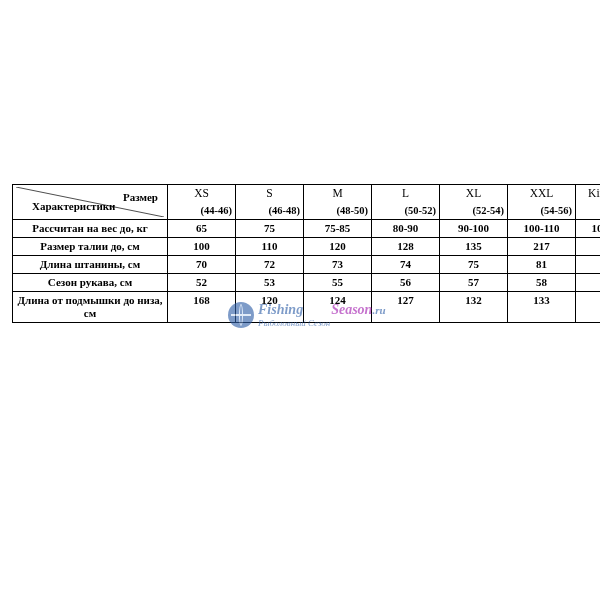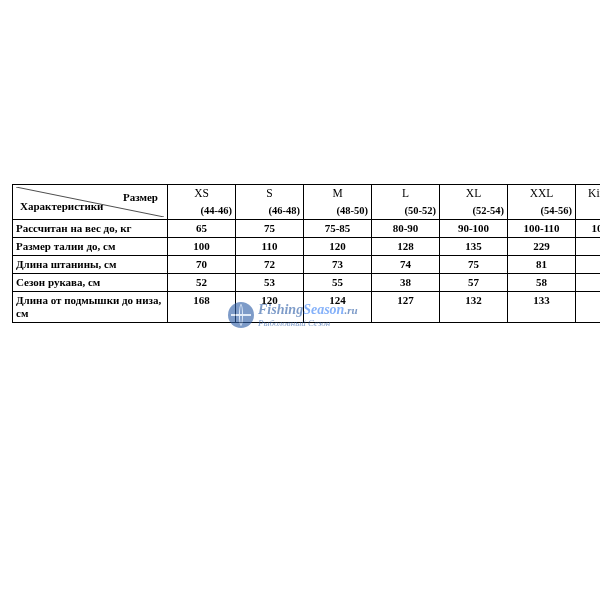--- a/index.html
+++ b/index.html
@@ -62,21 +62,21 @@
   .corner-label-top {
     position: absolute;
     right: 6px;
     top: 4px;
     font-size: 11px;
     font-weight: bold;
     white-space: nowrap;
   }
   .corner-label-bottom {
     position: absolute;
-    left: 4px;
+    left: 16px;
     bottom: 4px;
     font-size: 11px;
     font-weight: bold;
     white-space: nowrap;
   }
   td.size-head {
     text-align: center;
     padding-top: 4px;
     width: 61px;
   }
@@ -86,21 +86,21 @@
     font-weight: normal;
     margin-bottom: 4px;
   }
   td.size-head .size-range {
     display: block;
     font-size: 10.5px;
     font-weight: bold;
     text-align: right;
   }
   td.row-label {
-    text-align: left;
+    text-align: center;
     font-size: 11px;
     font-weight: bold;
     width: 148px;
   }
   td.value {
     text-align: center;
     font-size: 11px;
     font-weight: bold;
   }
   td.tall {
@@ -150,21 +150,21 @@
     position: absolute;
     left: 30px;
     top: 2px;
     font-family: "Liberation Serif", serif;
     font-size: 14px;
     font-style: italic;
     font-weight: bold;
     color: #2f5fa8;
     white-space: nowrap;
   }
-  .wm-text .wm-accent { color: #3b82f6; }
+  .wm-text .wm-accent { color: #a21caf; margin-left: 28px; }
   .wm-text .wm-dom { font-size: 11px; }
   .wm-sub {
     position: absolute;
     left: 30px;
     top: 18px;
     font-family: "Liberation Serif", serif;
     font-size: 9px;
     font-style: italic;
     color: #2f5fa8;
     white-space: nowrap;
@@ -232,21 +232,21 @@
 
         </tr>
 
         <tr>
           <td class="row-label">Размер талии до, см</td>
           <td class="value">100</td>
           <td class="value">110</td>
           <td class="value">120</td>
           <td class="value">128</td>
           <td class="value">135</td>
-          <td class="value">229</td>
+          <td class="value">217</td>
           <td class="value">139</td>
 
         </tr>
 
         <tr>
           <td class="row-label">Длина штанины, см</td>
           <td class="value">70</td>
           <td class="value">72</td>
           <td class="value">73</td>
           <td class="value">74</td>
@@ -254,21 +254,21 @@
           <td class="value">81</td>
           <td class="value">82</td>
 
         </tr>
 
         <tr>
           <td class="row-label">Сезон рукава, см</td>
           <td class="value">52</td>
           <td class="value">53</td>
           <td class="value">55</td>
-          <td class="value">38</td>
+          <td class="value">56</td>
           <td class="value">57</td>
           <td class="value">58</td>
           <td class="value">59</td>
 
         </tr>
 
         <tr>
           <td class="row-label tall">Длина от подмышки до низа, см</td>
           <td class="value tall">168</td>
           <td class="value tall">120</td>

